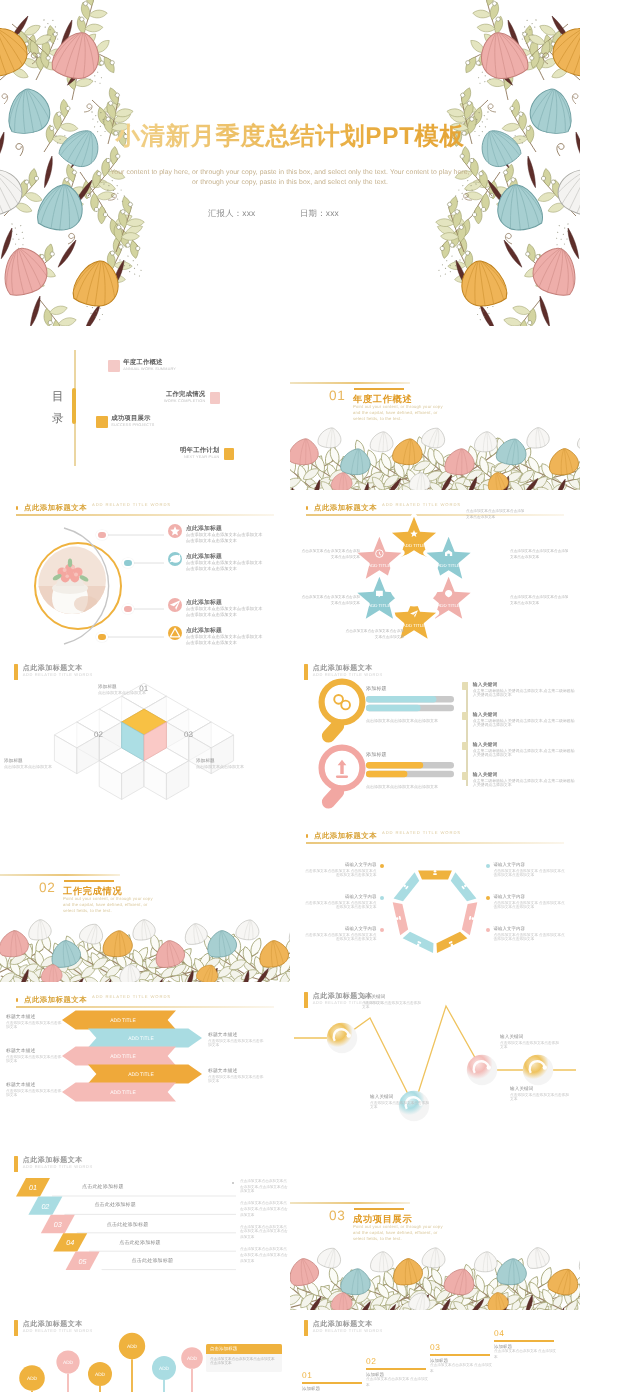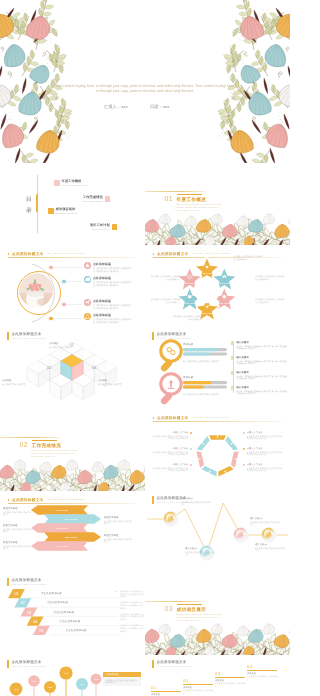--- a/index.html
+++ b/index.html
@@ -409,20 +409,21 @@
               <path d="M.9 -11.6 C1 -6.2 1 .8 1 11.2"></path>
               <path d="M1.5 -11.5 C3.4 -6.6 5 .2 5.8 10"></path>
               <path d="M2.1 -11.3 C5.6 -6.8 8.6 -.4 10.2 5.6"></path>
               <path d="M-.7 -11.2 C-5 -7.4 -8.8 -2.2 -10.6 4.6"></path>
             </g>
           </g>
     </g>
   </svg>
   <div class="cov-rule" style="top:54.5px"></div>
   <div class="cov-rule" style="top:77.5px"></div>
+  <div class="cov-title">小清新月季度总结计划PPT模板</div>
   <div class="cov-sub" style="top:83.5px">Your content to play here, or through your copy, paste in this box, and select only the text. Your content to play here,</div>
   <div class="cov-sub" style="top:88.5px">or through your copy, paste in this box, and select only the text.</div>
   <div class="cov-meta" style="left:104px;top:103.5px"><span>汇报人：</span><span>xxx</span></div>
   <div class="cov-meta" style="left:150px;top:103.5px"><span>日期：</span><span>xxx</span></div>
 </div>
 
 <div class="slide s" style="left:0;top:163px">
   <div style="position:absolute;left:26px;top:31px;font-size:5.8px;color:#6E6E6E;letter-spacing:.4px;line-height:1.9">
     <div>目</div>
     <div>录</div>

